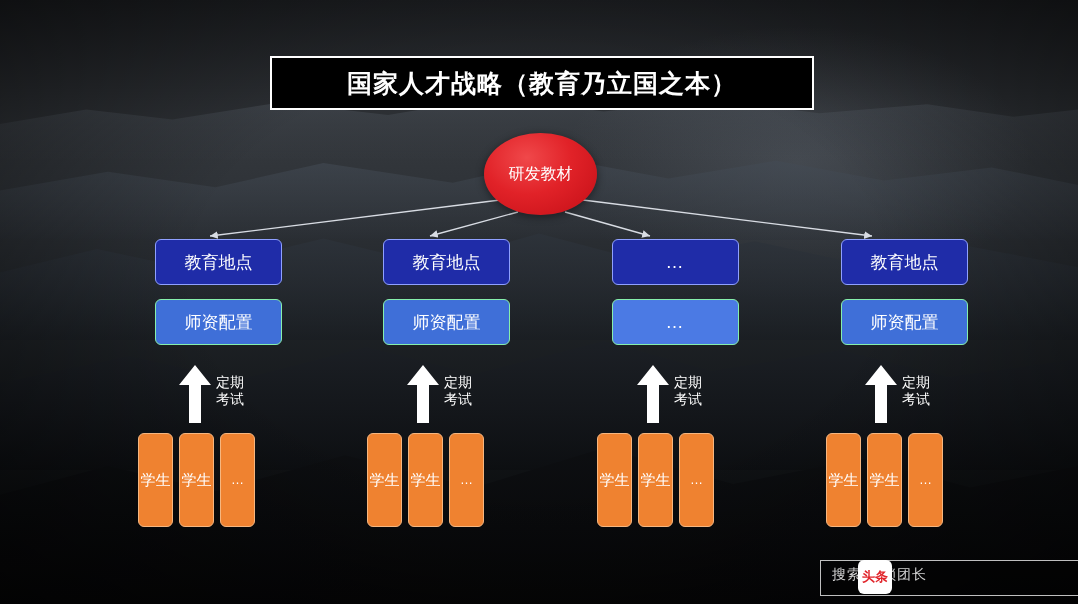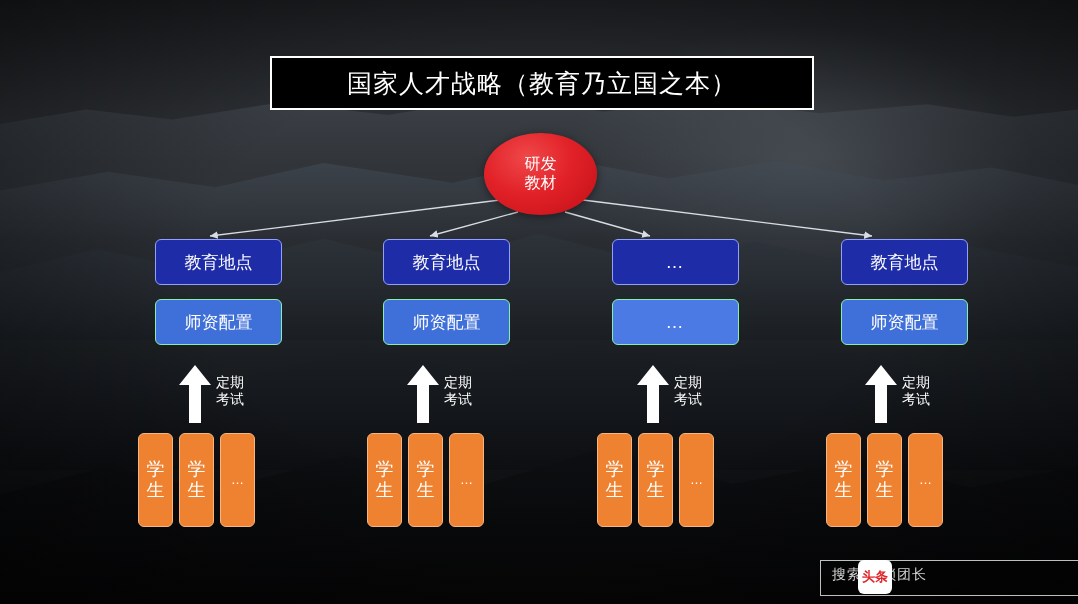--- a/index.html
+++ b/index.html
@@ -27,31 +27,31 @@
   .glow{position:absolute;left:52%;top:4%;width:44%;height:46%;
         background:radial-gradient(ellipse at center,rgba(150,160,175,.18),rgba(0,0,0,0) 70%);}
   .vignette{position:absolute;inset:0;background:radial-gradient(ellipse at 50% 45%,rgba(0,0,0,0) 45%,rgba(0,0,0,.55) 100%);}
 
   
   .title-box{
     position:absolute;left:270px;top:56px;width:540px;height:50px;
     background:#000;border:2px solid #ffffff;
     display:flex;align-items:center;justify-content:center;
   }
-  .title-text{color:#fff;font-size:25px;font-weight:normal;letter-spacing:1px;}
+  .title-text{color:#fff;font-size:25px;font-weight:bold;letter-spacing:1px;}
 
   
   #links{position:absolute;left:0;top:0;width:1078px;height:604px;}
 
   
   .root{
     position:absolute;left:484px;top:133px;width:113px;height:82px;
     background:radial-gradient(ellipse at 38% 30%,#f0484a 0%,#e12228 45%,#c30e16 100%);
     border-radius:50%;
-    display:flex;flex-direction:column;align-items:center;justify-content:center;
+    display:flex;flex-direction:row;align-items:center;justify-content:center;
     color:#fff;font-size:16px;line-height:1.18;font-weight:500;
     box-shadow:0 2px 8px rgba(0,0,0,.45);
   }
   .box{
     position:absolute;display:flex;align-items:center;justify-content:center;
     border-radius:6px;color:#fff;font-size:17px;margin-left:20px;
   }
   .lvl1{
     width:125px;height:44px;
     background:#1f2ca8;border:1px solid #8fa0ff;
@@ -67,21 +67,21 @@
   .uparrow{position:absolute;width:34px;height:58px;}
   .exam-label{
     position:absolute;color:#fff;font-size:14px;line-height:1.2;text-align:left;
   }
 
   
   .stu{
     position:absolute;width:33px;height:92px;border-radius:6px;
     background:#ef8230;border:1px solid #f6b67f;
     display:flex;align-items:center;justify-content:center;
-    color:#fff;font-size:18px;line-height:1.15;text-align:center;
+    color:#fff;font-size:15px;line-height:1.15;text-align:center;
   }
   .stu.small{font-size:13px;}
 
   
   .wm-box{
     position:absolute;left:820px;top:560px;width:258px;height:34px;
     border:1px solid rgba(255,255,255,.75);background:rgba(0,0,0,.25);
   }
   .wm-search{
     position:absolute;left:832px;top:566px;color:rgba(255,255,255,.82);

